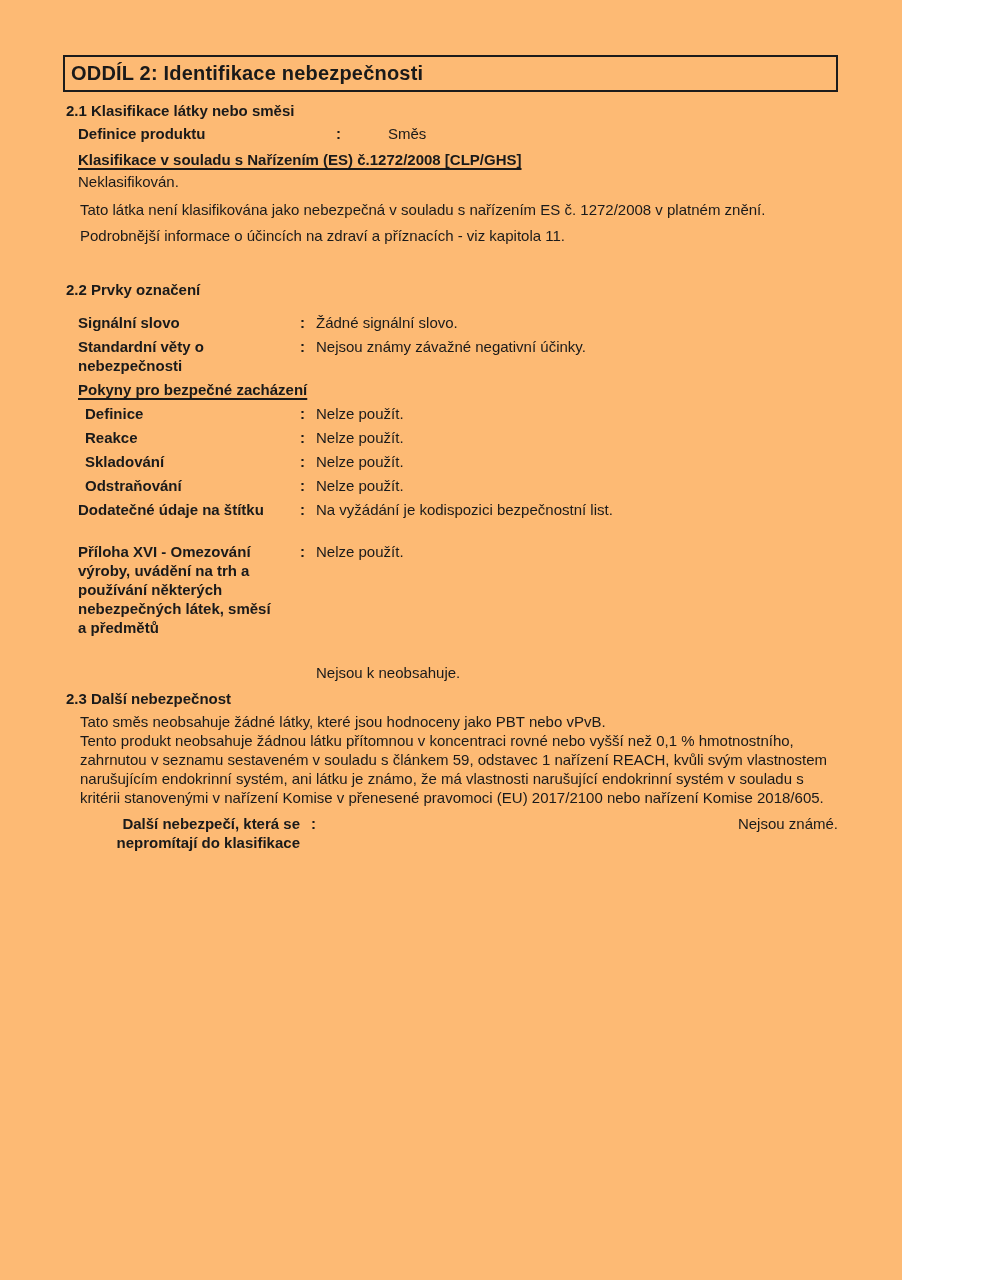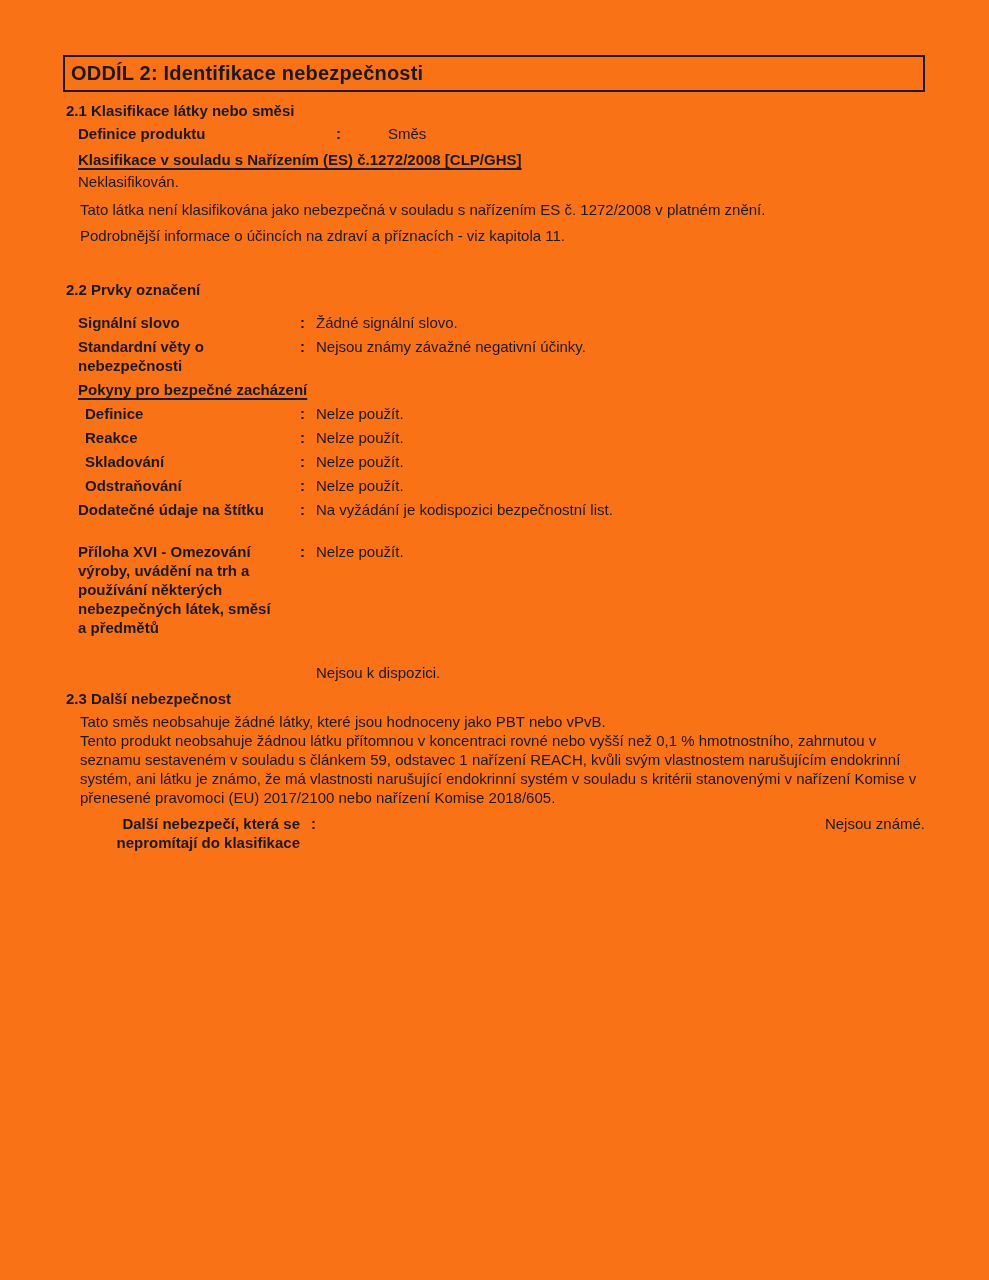--- a/index.html
+++ b/index.html
@@ -2,23 +2,23 @@
 <html lang="cs"><head>
 <meta charset="utf-8">
 <style>
   html, body {
     margin: 0;
     padding: 0;
     background: #ffffff;
   }
   .page {
     position: relative;
-    width: 989px;
+    width: 902px;
     min-height: 1280px;
-    background: #f97316;
+    background: #fdba74;
     color: #1a1a1a;
     font-family: "Liberation Sans", "DejaVu Sans", sans-serif;
     font-size: 15px;
     line-height: 19px;
     box-sizing: border-box;
     padding: 55px 64px 40px 63px;
   }
   .section-box {
     border: 2px solid #1c1c1c;
     padding: 4px 6px 5px 6px;
@@ -151,21 +151,21 @@
   <div class="gap-md"></div>
 
   <div class="row priloha-row">
     <span class="lbl">Příloha XVI - Omezování výroby, uvádění na trh a používání některých nebezpečných látek, směsí a předmětů</span>
     <span class="colon">:</span>
     <span class="val">Nelze použít.</span>
   </div>
 
   <div class="gap-lg"></div>
 
-  <div class="value-col-only">Nejsou k dispozici.</div>
+  <div class="value-col-only">Nejsou k neobsahuje.</div>
 
   <div class="h-sub" style="margin-top:7px;">2.3 Další nebezpečnost</div>
 
   <div class="para" style="margin-top:4px;">Tato směs neobsahuje žádné látky, které jsou hodnoceny jako PBT nebo vPvB.</div>
   <div class="para" style="margin-top:0px;">Tento produkt neobsahuje žádnou látku přítomnou v koncentraci rovné nebo vyšší než 0,1 % hmotnostního, zahrnutou v seznamu sestaveném v souladu s článkem 59, odstavec 1 nařízení REACH, kvůli svým vlastnostem narušujícím endokrinní systém, ani látku je známo, že má vlastnosti narušující endokrinní systém v souladu s kritérii stanovenými v nařízení Komise v přenesené pravomoci (EU) 2017/2100 nebo nařízení Komise 2018/605.</div>
 
   <div class="row" style="margin-top:7px;text-align:right;">
     <span class="lbl">Další nebezpečí, která se nepromítají do klasifikace</span>
     <span class="colon">:</span>
     <span class="val">Nejsou známé.</span>

